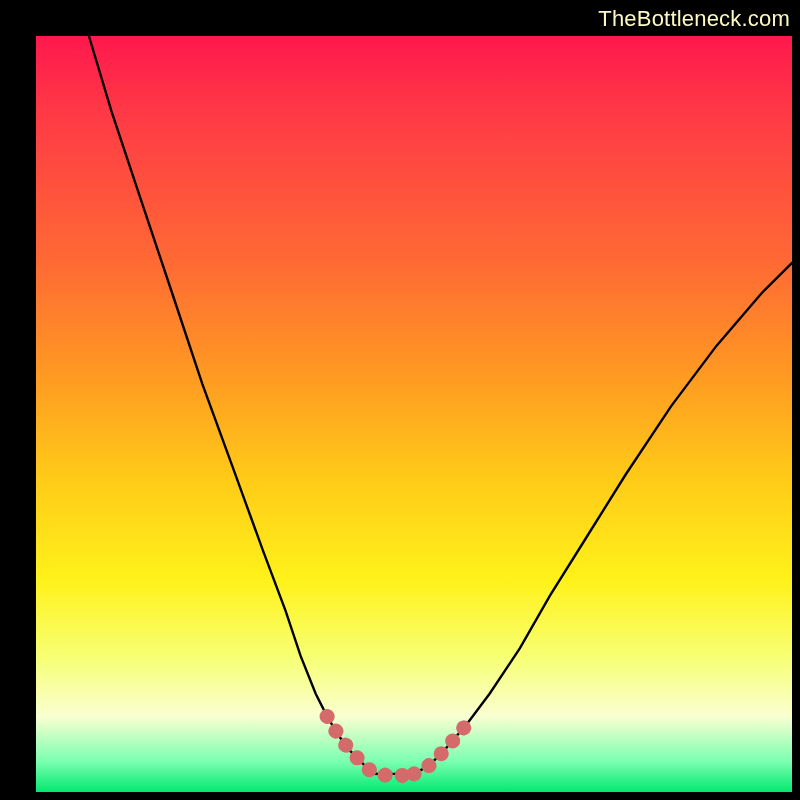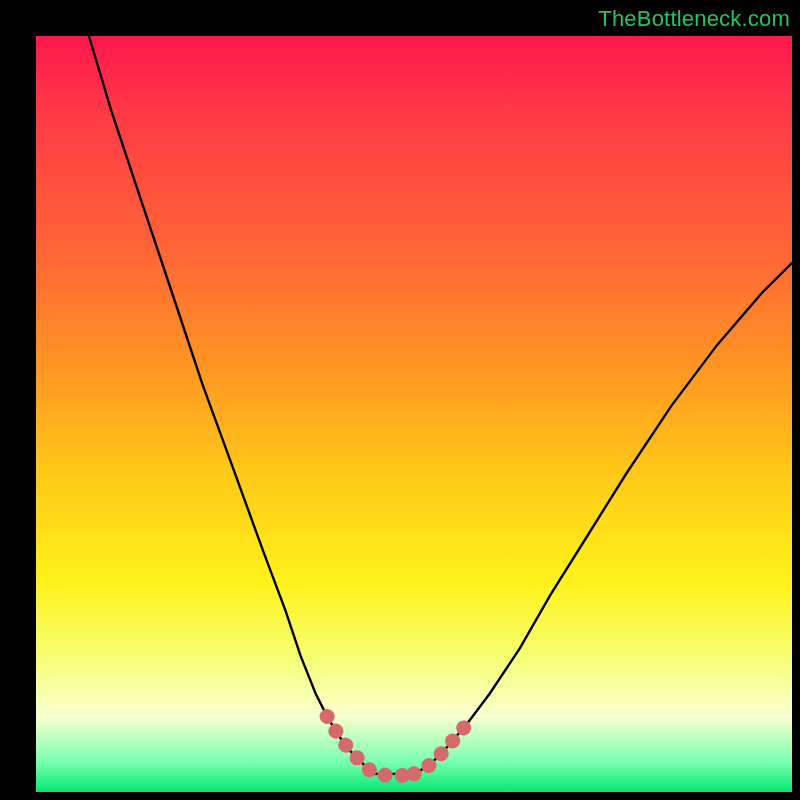--- a/index.html
+++ b/index.html
@@ -37,21 +37,21 @@
       #f7ff72 82%,
       #f9ffd0 90%,
       #7affb0 96%,
       #02e86f 100%
     );
   }
   .watermark {
     position: absolute;
     top: 6px;
     right: 10px;
-    color: #22c55e;
+    color: #fef9c3;
     font-size: 22px;
     letter-spacing: 0.2px;
     user-select: none;
   }
   svg.curves {
     position: absolute;
     left: 0;
     top: 0;
     width: 756px;
     height: 756px;

